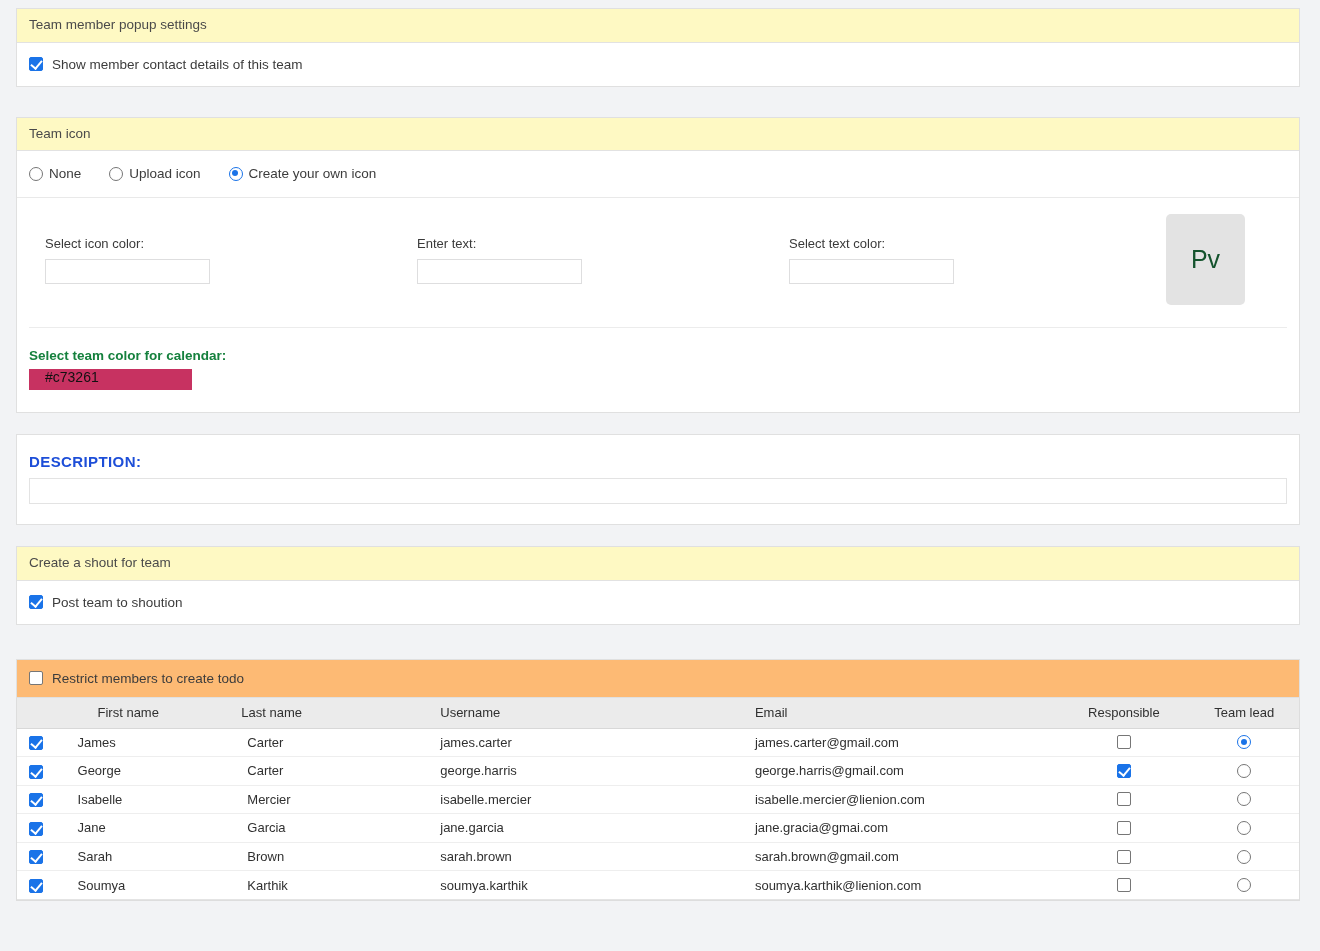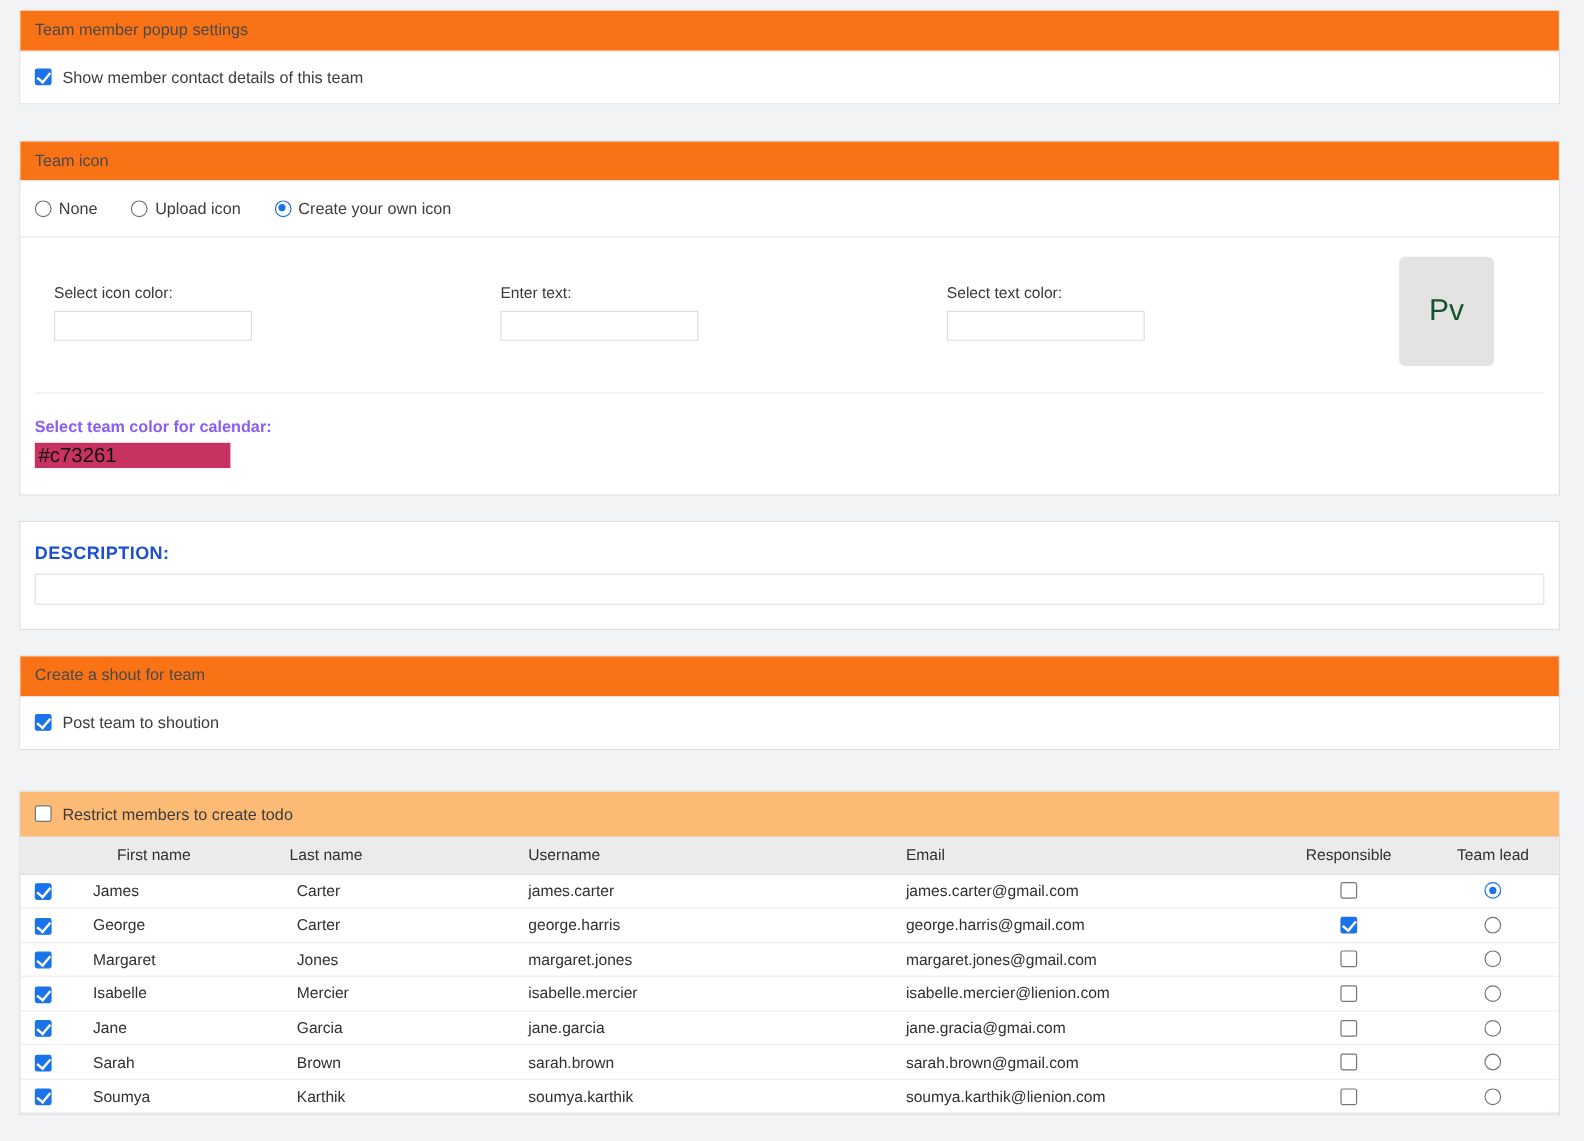--- a/index.html
+++ b/index.html
@@ -14,21 +14,21 @@
   }
   .page { width: 1320px; height: 951px; position: relative; }
 
   
   .panel {
     background: #ffffff;
     border: 1px solid #e0e0e0;
     margin: 0 20px 0 16px;
   }
   .panel-header {
-    background: #f97316;
+    background: #fef9c3;
     border-bottom: 1px solid #e2e2e2;
     padding: 9px 12px 10px 12px;
     font-size: 13.5px;
     color: #4a4a4a;
     line-height: 1;
   }
   .panel-body {
     background: #ffffff;
     padding: 14px 12px;
   }
@@ -121,28 +121,28 @@
     display: flex; align-items: center; justify-content: center;
     font-size: 25px;
     color: #14532d;
     margin-left: auto;
     margin-right: 42px;
   }
 
   
   .calcolor-wrap { padding: 20px 12px 22px 12px; }
   .calcolor-label {
-    font-weight: bold; font-size: 13.5px; color: #8b5cf6;
+    font-weight: bold; font-size: 13.5px; color: #15803d;
     margin-bottom: 6px; display: block;
   }
   .calcolor-swatch {
     width: 163px; height: 21px;
-    display: flex; align-items: center;
-    padding-left: 3px;
-    font-size: 17px;
+    display: flex; align-items: flex-start;
+    padding-left: 16px;
+    font-size: 14px;
     color: #111;
     cursor: pointer;
   }
 
   
   .desc-panel { padding: 18px 12px 20px 12px; }
   .desc-label {
     font-size: 15px; letter-spacing: 0.4px;
     color: #1d4ed8; font-weight: bold;
     display: block; margin-bottom: 8px;
@@ -350,37 +350,20 @@
               </span>
             </td>
             <td class="col-lead">
               <span class="center-cell">
                 <input type="radio" name="teamlead" class="rb" style="">
               </span>
             </td>
           </tr>
           <tr>
             <td class="col-sel"><input type="checkbox" class="cb" checked="" style=""></td>
-            <td class="col-first">Margaret</td>
-            <td class="col-last">Jones</td>
-            <td class="col-user">margaret.jones</td>
-            <td class="col-email">margaret.jones@gmail.com</td>
-            <td class="col-resp">
-              <span class="center-cell">
-                <input type="checkbox" class="cb" style="">
-              </span>
-            </td>
-            <td class="col-lead">
-              <span class="center-cell">
-                <input type="radio" name="teamlead" class="rb" style="">
-              </span>
-            </td>
-          </tr>
-          <tr>
-            <td class="col-sel"><input type="checkbox" class="cb" checked="" style=""></td>
             <td class="col-first">Isabelle</td>
             <td class="col-last">Mercier</td>
             <td class="col-user">isabelle.mercier</td>
             <td class="col-email">isabelle.mercier@lienion.com</td>
             <td class="col-resp">
               <span class="center-cell">
                 <input type="checkbox" class="cb" style="">
               </span>
             </td>
             <td class="col-lead">

